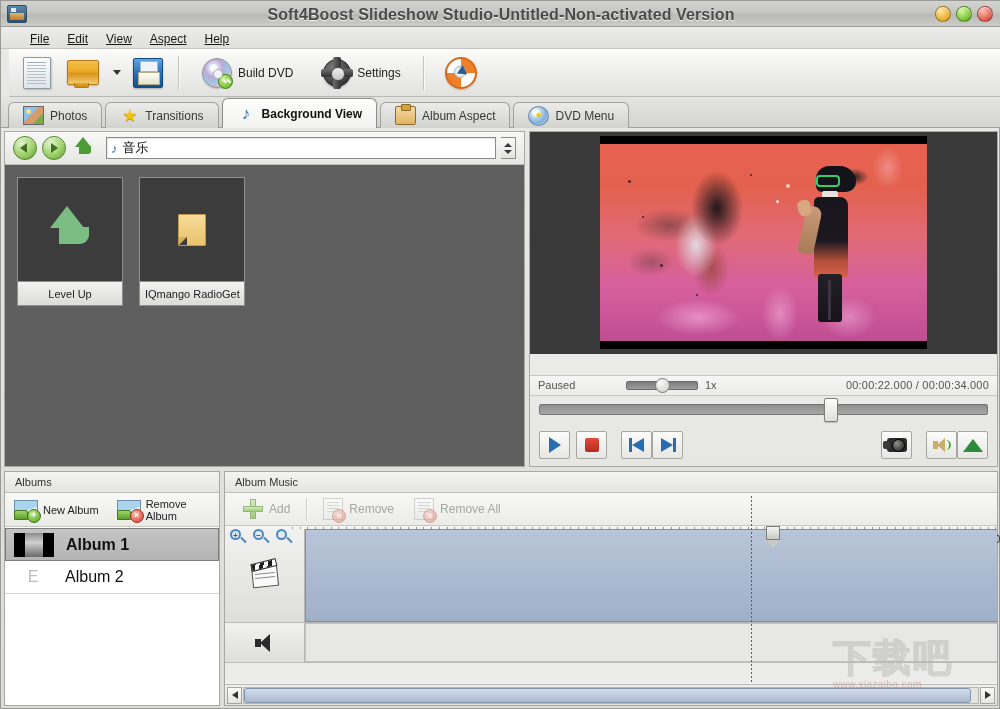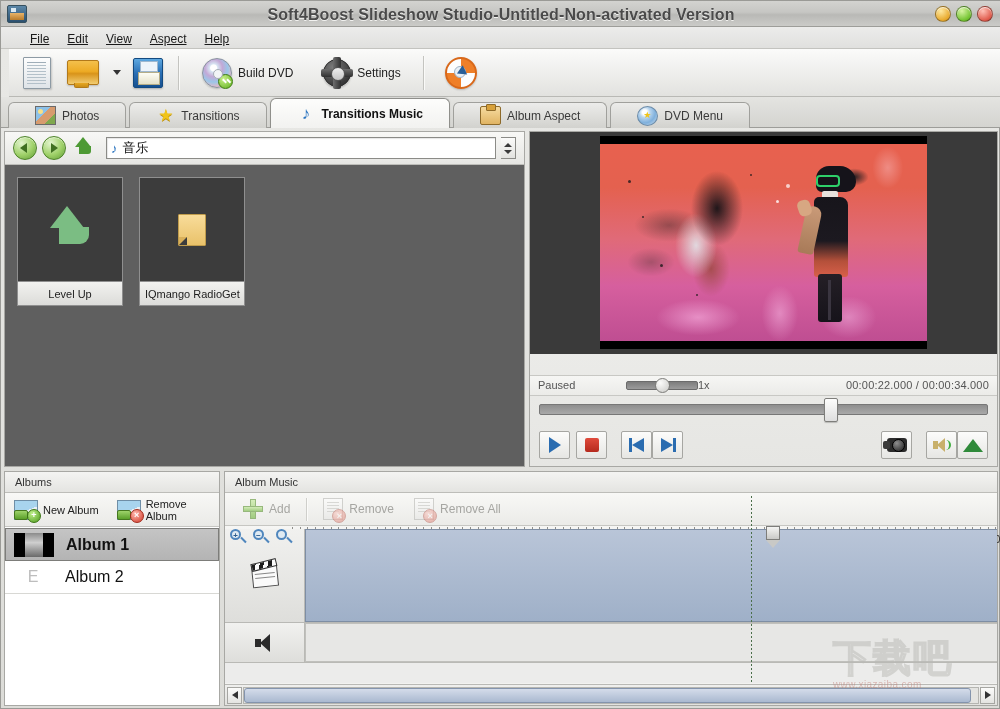--- a/index.html
+++ b/index.html
@@ -97,21 +97,21 @@
   .ic-life:after{content:"";position:absolute;left:7px;top:7px;width:10px;height:10px;border-radius:50%;
     background:#e9eff5;border:1px solid #9fb2c4;}
   .ic-life i{position:absolute;left:12px;top:8px;width:0;height:0;z-index:4;
     border-left:9px solid #2a5e96;border-top:5px solid transparent;border-bottom:5px solid transparent;
     transform:rotate(35deg);}
 
   
   .tabbar{position:absolute;left:0;top:96px;width:1000px;height:31px;
     background:linear-gradient(#e4e4e1,#d4d4d0);border-bottom:1px solid #9d9d99;box-sizing:border-box;
     display:flex;align-items:flex-end;padding-left:7px;}
-  .tab{display:flex;align-items:center;gap:6px;height:25px;padding:0 26px;margin-right:3px;
+  .tab{display:flex;align-items:center;gap:6px;height:25px;padding:0 14px;margin-right:3px;
     background:linear-gradient(#ececea,#d2d2ce);
     border:1px solid #a0a09c;border-bottom:none;border-radius:6px 6px 0 0;
     font-size:12px;color:#3a3a3a;cursor:default;position:relative;top:1px;}
   .tab.active{background:linear-gradient(#fdfdfc,#f2f2f0);height:29px;color:#111;font-weight:bold;
     border-color:#8f8f8b;z-index:5;box-shadow:0 -1px 2px rgba(0,0,0,.07);}
   .tab-ico{width:19px;height:17px;position:relative;flex:none;}
   .ti-photos{background:linear-gradient(135deg,#8cc1e8 0 40%,#d79b6e 40% 70%,#7fa84e 70%);
     border:1px solid #6a6a6a;}
   .ti-photos:after{content:"";position:absolute;left:2px;top:2px;width:5px;height:5px;border-radius:50%;background:#f5e08a;}
   .ti-star{width:19px;height:18px;color:#f0c419;font-size:17px;line-height:17px;text-align:center;
@@ -209,21 +209,21 @@
     background:linear-gradient(180deg,#c99a78,#a87a58);border-radius:8px 8px 3px 3px;transform:rotate(12deg);}
   .p-hand{position:absolute;left:2px;top:38px;width:13px;height:16px;background:#d7a782;border-radius:5px;transform:rotate(-18deg);}
   .p-legs{position:absolute;left:22px;top:112px;width:24px;height:48px;
     background:linear-gradient(180deg,#241f26,#16131a);border-radius:3px;}
   .p-legs:after{content:"";position:absolute;left:10px;top:6px;width:3px;height:40px;background:#3a3540;}
 
   .pbar{height:22px;border-top:1px solid #c8c8c4;border-bottom:1px solid #c8c8c4;
     display:flex;align-items:center;padding:0 8px;box-sizing:border-box;
     background:linear-gradient(#f6f6f4,#ebebe8);margin-top:21px;}
   .status{font-size:11px;color:#555;width:88px;}
-  .rate-wrap{display:flex;align-items:center;}
+  .rate-wrap{display:flex;align-items:center;gap:7px;}
   .rate-track{width:70px;height:7px;background:linear-gradient(#7d7d7d,#9b9b9b);border:1px solid #6b6b6b;border-radius:2px;position:relative;}
   .rate-knob{position:absolute;left:28px;top:-4px;width:13px;height:13px;border-radius:50%;
     background:radial-gradient(circle at 34% 30%,#fbfbfa,#c9c9c6);border:1px solid #7d7d7a;}
   .rate-lbl{font-size:11px;color:#555;}
   .times{margin-left:auto;font-size:11px;color:#555;letter-spacing:.2px;}
   .seekrow{height:30px;display:flex;align-items:center;padding:0 9px;box-sizing:border-box;}
   .seek{flex:1;height:9px;background:linear-gradient(#8e8e8e,#a9a9a9);border:1px solid #777;border-radius:2px;position:relative;}
   .seek-knob{position:absolute;left:63.5%;top:-7px;width:12px;height:22px;border-radius:2px;
     background:linear-gradient(#fdfdfc,#dedede);border:1px solid #7e7e7b;box-shadow:0 1px 1px rgba(0,0,0,.2);}
   .ctrlrow{height:44px;display:flex;align-items:center;padding:0 9px;box-sizing:border-box;gap:6px;}
@@ -416,21 +416,21 @@
     <div class="tab">
       <span class="tab-ico ti-photos"></span>
       <span>Photos</span>
     </div>
     <div class="tab">
       <span class="tab-ico ti-star">★</span>
       <span>Transitions</span>
     </div>
     <div class="tab active">
       <span class="tab-ico ti-note">♪</span>
-      <span>Transitions Music</span>
+      <span>Background View</span>
     </div>
     <div class="tab">
       <span class="tab-ico ti-board"></span>
       <span>Album Aspect</span>
     </div>
     <div class="tab">
       <span class="tab-ico ti-dvd"></span>
       <span>DVD Menu</span>
     </div>
   </div>

